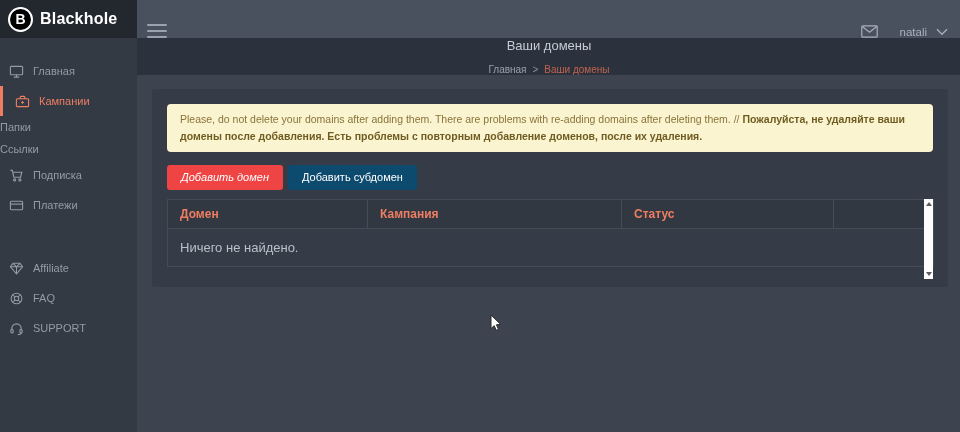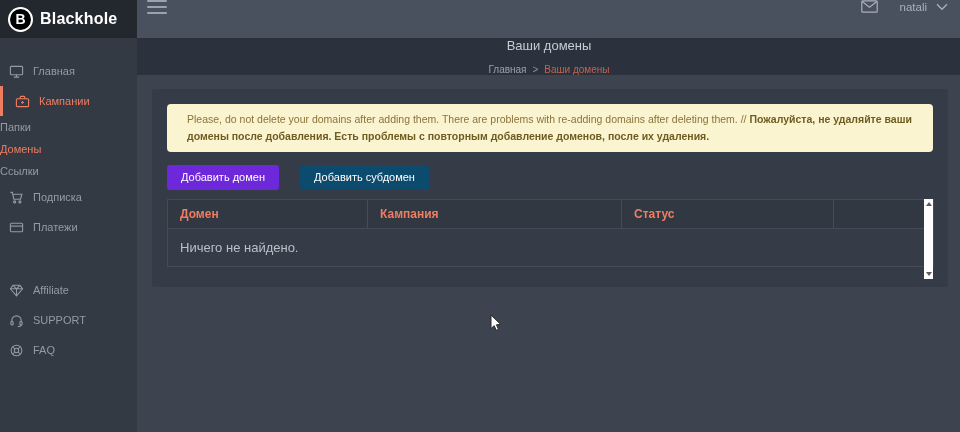--- a/index.html
+++ b/index.html
@@ -15,49 +15,49 @@
   .nav { padding-top:18px; }
   .nav-item { height:30px; display:flex; align-items:center; padding-left:9px; color:#939ba7; cursor:pointer; }
   .nav-item .ico { width:15px; height:15px; margin-right:9px; flex:0 0 auto; display:block; }
   .nav-item.active { color:#ee7d62; border-left:3px solid #ee7d62; padding-left:12px; }
   .nav-sub { height:22px; display:flex; align-items:center; color:#939ba7; cursor:pointer; }
   .nav-sub.active { color:#ee7d62; }
   .nav-gap { height:33px; }
 
   
   .topbar { position:absolute; left:137px; top:0; width:823px; height:38px; background:#4a515e;
-            display:flex; align-items:flex-start; justify-content:space-between; padding:0 12px 0 10px; z-index:2; }
+            display:flex; align-items:flex-end; justify-content:space-between; padding:0 12px 0 10px; z-index:2; }
   .hamburger { width:20px; height:14px; display:flex; flex-direction:column; justify-content:space-between; cursor:pointer; }
   .hamburger span { display:block; height:2px; background:#9aa2ae; border-radius:2px; }
   .topbar-right { display:flex; align-items:center; }
   .mail-btn { margin-right:22px; cursor:pointer; display:flex; }
   .user-menu { display:flex; align-items:center; cursor:pointer; color:#a9b0bb; font-size:11.5px; }
   .user-name { margin-right:9px; }
 
   
   .titlebar { position:absolute; left:137px; top:38px; width:823px; height:37px; background:#2c323d;
               display:flex; align-items:center; justify-content:space-between; padding:0 14px 0 15px;flex-direction:column; }
   .page-title { color:#c6ccd4; font-size:13px; }
   .breadcrumb { font-size:10px; display:flex; align-items:center; }
   .breadcrumb .home { color:#9aa2ad; cursor:pointer; }
   .breadcrumb .sep { color:#8a929d; margin:0 6px; }
   .breadcrumb .current { color:#c0634e; }
 
   
   .content { position:absolute; left:137px; top:75px; width:823px; height:357px; background:#3d4450; }
   .panel { position:absolute; left:15px; top:14px; width:796px; height:198px; background:#363c47; border-radius:3px; padding:15px; }
 
-  .alert { background:#fbf4d1; border-radius:4px; padding:7px 20px; color:#8a7339;
+  .alert { background:#fbf4d1; border-radius:4px; padding:7px 13px; color:#8a7339;
            font-size:10.5px; line-height:1.6; margin-bottom:13px; }
   .alert b { color:#6f5c20; }
 
   .btn-row { margin-bottom:9px; }
   .btn { display:inline-block; height:25px; line-height:25px; padding:0 14px; border:none; border-radius:3px;
          color:#fff; font-size:11px; cursor:pointer; font-family:inherit; }
-  .btn-green { background:#6d28d9; margin-right:18px; }
+  .btn-green { background:#ef4444; margin-right:2px;font-style:italic; }
   .btn-blue  { background:#0c4a6e; }
 
   table.domains { width:766px; border-collapse:collapse; border:1px solid #454c57; table-layout:fixed; }
   table.domains th { height:29px; text-align:left; padding:0 0 0 12px; color:#ee7d62; font-size:12px;
                      font-weight:bold; border-right:1px solid #454c57; border-bottom:1px solid #454c57; background:rgba(0,0,0,.06); }
   table.domains th:last-child { border-right:none; }
   table.domains td { height:38px; padding-left:12px; color:#bac0c8; font-size:13px; }
 
   
   .vscrollbar { position:absolute; right:15px; top:110px; width:9px; height:80px; background:#fdfdfd;
@@ -96,23 +96,20 @@
           <rect x="1.5" y="5" width="13" height="8.5" rx="1"></rect>
           <path d="M5.5 5V3.6a1.1 1.1 0 0 1 1.1-1.1h2.8a1.1 1.1 0 0 1 1.1 1.1V5M8 7.5v3M6.5 9h3"></path>
         </svg>
       </span>
       <span>Кампании</span>
     </div>
 
     <div class="nav-sub">
       <span>Папки</span>
     </div>
-    <div class="nav-sub active">
-      <span>Домены</span>
-    </div>
     <div class="nav-sub">
       <span>Ссылки</span>
     </div>
 
     <div class="nav-item">
       <span class="ico">
         <svg width="15" height="15" viewBox="0 0 16 16" fill="none" stroke="#939ba7" stroke-width="1.2">
           <path d="M1.5 2.5h2l1.7 7.3h7.1l1.4-5.3H4.2"></path>
           <circle cx="6" cy="12.7" r="1.1"></circle>
             <circle cx="11.6" cy="12.7" r="1.1"></circle>
@@ -134,43 +131,43 @@
     <div class="nav-gap"></div>
 
     <div class="nav-item">
       <span class="ico">
         <svg width="15" height="15" viewBox="0 0 16 16" fill="none" stroke="#939ba7" stroke-width="1.1">
           <path d="M4.3 2.5h7.4l2.8 3.7L8 13.8 1.5 6.2z"></path>
             <path d="M1.5 6.2h13M4.3 2.5 8 6.2l3.7-3.7M8 6.2v7.6"></path>
         </svg>
       </span>
       <span>Affiliate</span>
+    </div>
+
+    <div class="nav-item">
+      <span class="ico">
+        <svg width="15" height="15" viewBox="0 0 16 16" fill="none" stroke="#939ba7" stroke-width="1.1">
+          <circle cx="8" cy="8" r="5.7"></circle>
+            <circle cx="8" cy="8" r="2.3"></circle>
+          <path d="M4 4l2.4 2.4M12 4 9.6 6.4M12 12 9.6 9.6M4 12l2.4-2.4"></path>
+        </svg>
+      </span>
+      <span>FAQ</span>
     </div>
 
     <div class="nav-item">
       <span class="ico">
         <svg width="15" height="15" viewBox="0 0 16 16" fill="none" stroke="#939ba7" stroke-width="1.2">
           <path d="M3 9.5V8a5 5 0 0 1 10 0v1.5"></path>
           <rect x="2" y="9" width="2.4" height="3.8" rx="1"></rect>
             <rect x="11.6" y="9" width="2.4" height="3.8" rx="1"></rect>
           <path d="M13 12.8c0 1.2-1.8 1.7-3.5 1.7"></path>
         </svg>
       </span>
       <span>SUPPORT</span>
-    </div>
-
-    <div class="nav-item">
-      <span class="ico">
-        <svg width="15" height="15" viewBox="0 0 16 16" fill="none" stroke="#939ba7" stroke-width="1.1">
-          <circle cx="8" cy="8" r="5.7"></circle>
-            <circle cx="8" cy="8" r="2.3"></circle>
-          <path d="M4 4l2.4 2.4M12 4 9.6 6.4M12 12 9.6 9.6M4 12l2.4-2.4"></path>
-        </svg>
-      </span>
-      <span>FAQ</span>
     </div>
   </div>
 </div>
 
 <div class="topbar">
   <div class="hamburger">
     <span></span>
       <span></span>
       <span></span>
   </div>

